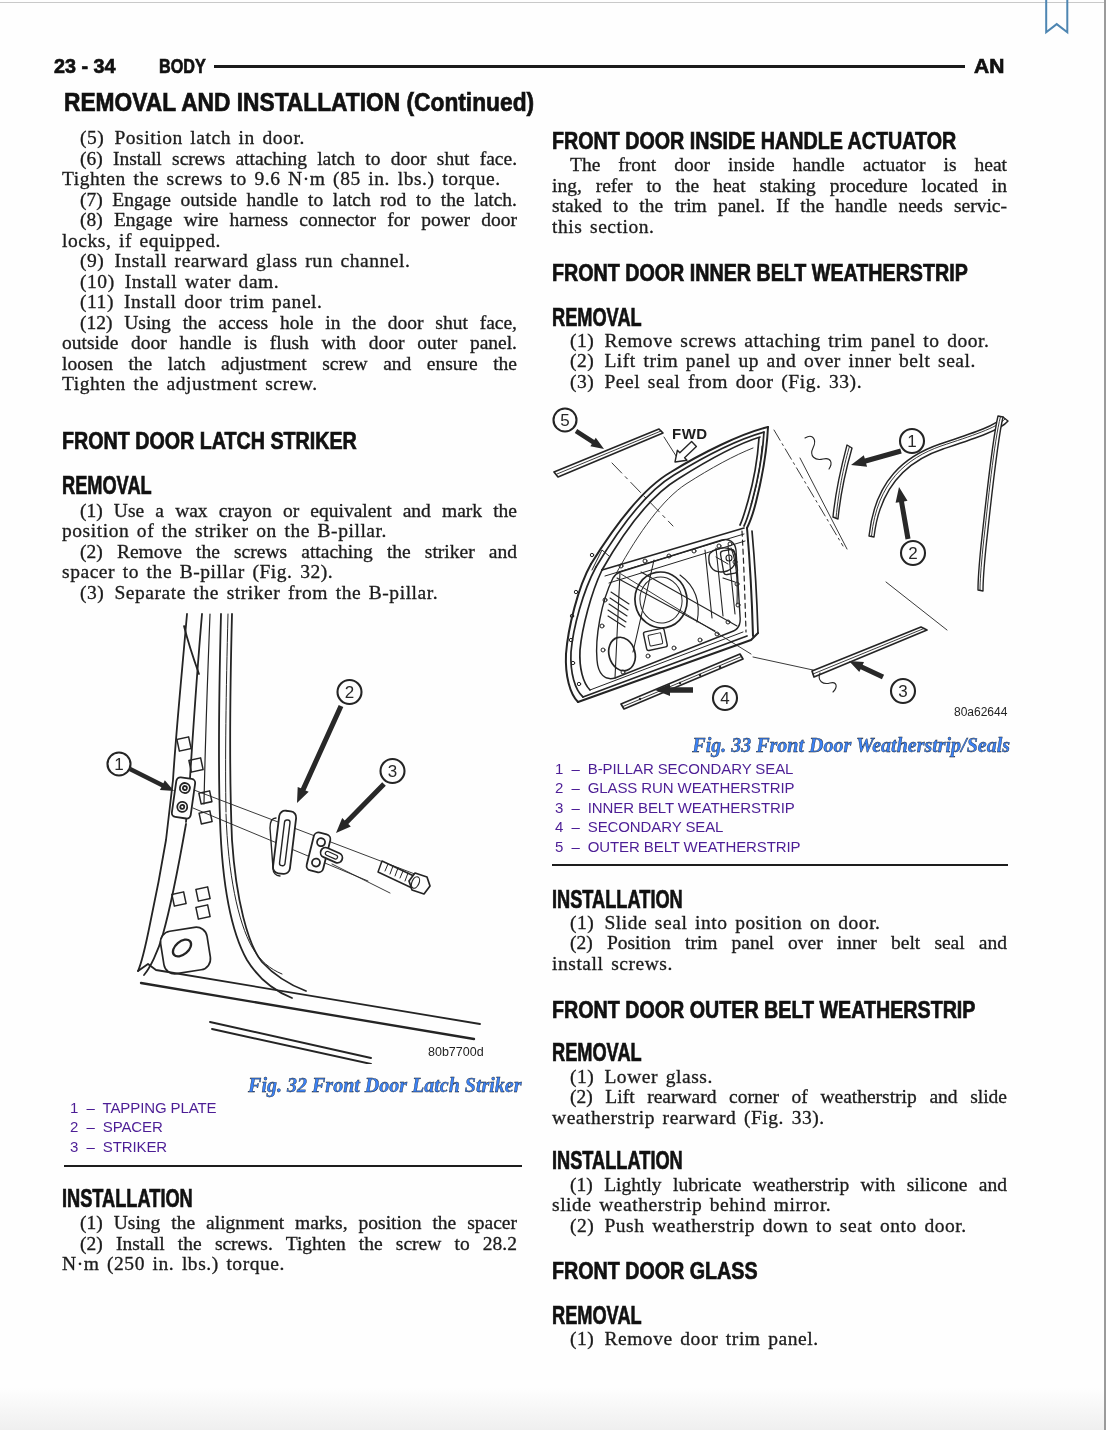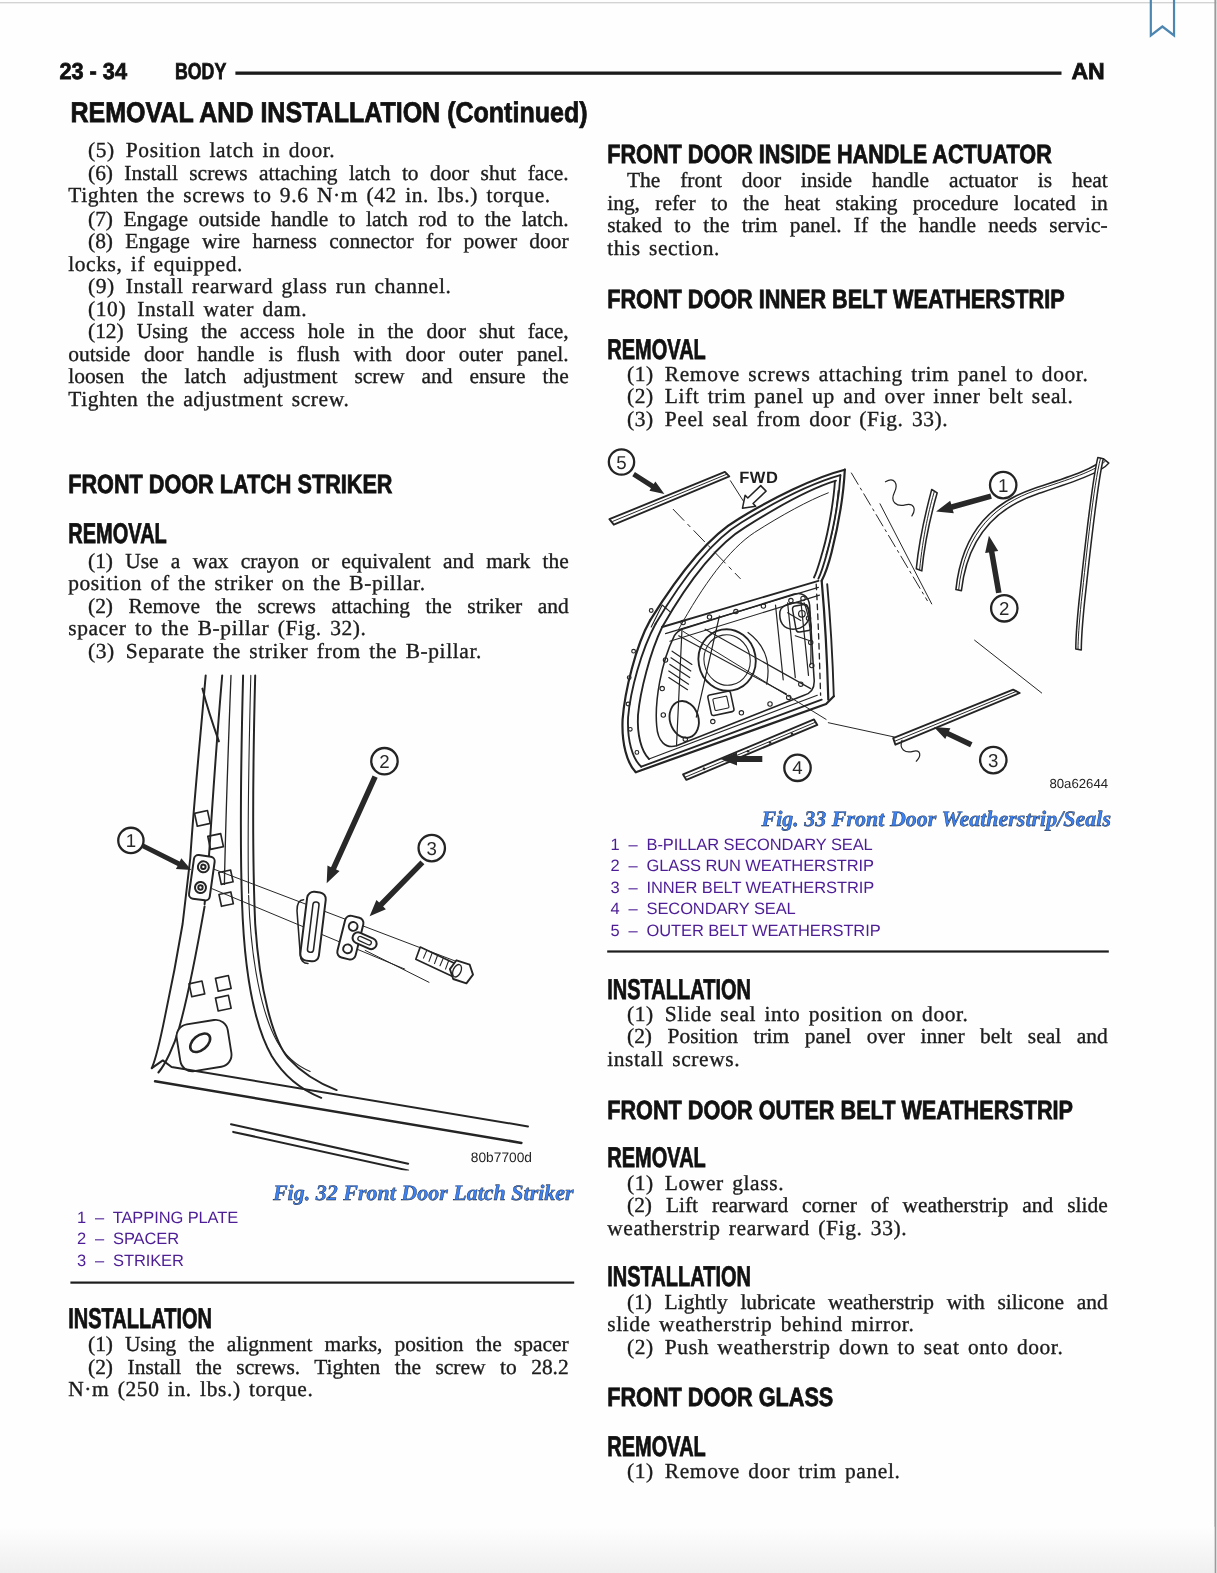--- a/index.html
+++ b/index.html
@@ -32,26 +32,27 @@
 
 <div class="abs h2" style="left:54px;top:54.5px;font-size:21px;line-height:21px"><span class="cx" style="transform:scaleX(.94)">23 - 34</span></div>
 <div class="abs h2" style="left:159px;top:54.5px;font-size:21px;line-height:21px"><span class="cx" style="transform:scaleX(.77)">BODY</span></div>
 <div class="abs" style="left:214px;top:65.2px;width:751px;height:3px;background:#1b1b1b"></div>
 <div class="abs h2" style="left:974px;top:54.5px;font-size:21px;line-height:21px">AN</div>
 <div class="abs h2" style="left:64px;top:89.5px"><span class="cx" style="transform:scaleX(.875)">REMOVAL AND INSTALLATION (Continued)</span></div>
 
 <div class="abs bd" style="left:62px;top:128.2px">
 <div class="l in"><span class="n">(5)</span>Position latch in door.</div>
 <div class="in">(6) Install screws attaching latch to door shut face.</div>
-<div class="l">Tighten the screws to 9.6 N·m (42 in. lbs.) torque.</div>
+<div class="l">Tighten the screws to 9.6 N·m (85 in. lbs.) torque.</div>
 <div class="in">(7) Engage outside handle to latch rod to the latch.</div>
 <div class="in">(8) Engage wire harness connector for power door</div>
 <div class="l">locks, if equipped.</div>
 <div class="l in"><span class="n">(9)</span>Install rearward glass run channel.</div>
 <div class="l in"><span class="n">(10)</span>Install water dam.</div>
+<div class="l in"><span class="n">(11)</span>Install door trim panel.</div>
 <div class="in">(12) Using the access hole in the door shut face,</div>
 <div>outside door handle is flush with door outer panel.</div>
 <div>loosen the latch adjustment screw and ensure the</div>
 <div class="l">Tighten the adjustment screw.</div>
 </div>
 
 <div class="abs h1" style="left:62px;top:428.5px"><span class="cx" style="transform:scaleX(.82)">FRONT DOOR LATCH STRIKER</span></div>
 <div class="abs h2" style="left:62px;top:473px"><span class="cx" style="transform:scaleX(.70)">REMOVAL</span></div>
 
 <div class="abs bd" style="left:62px;top:500.6px">

